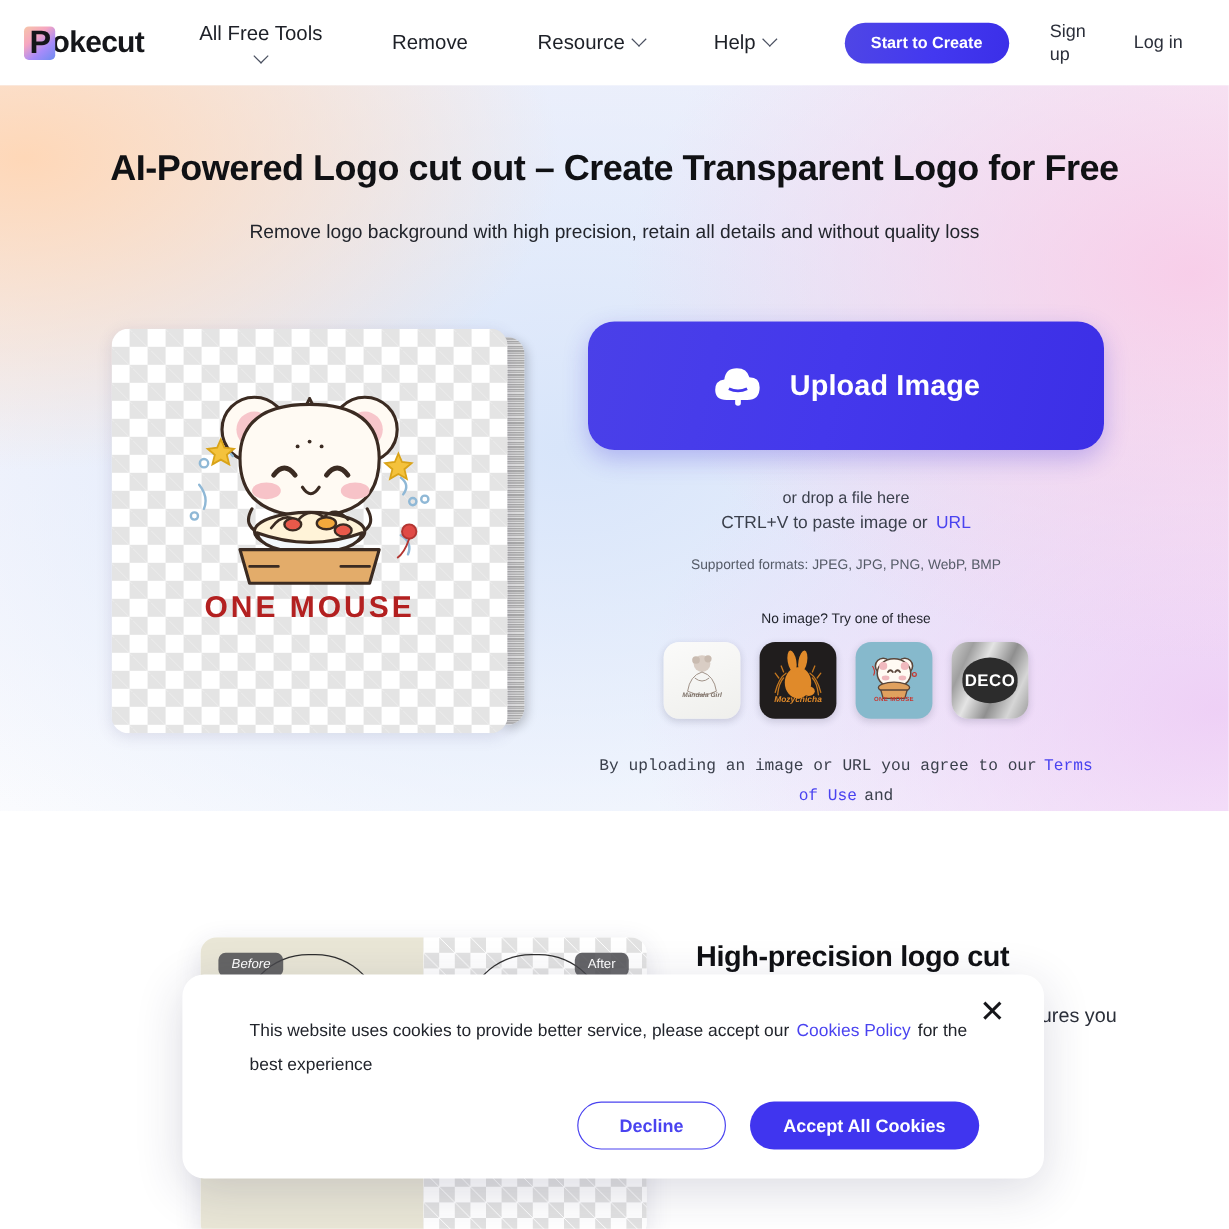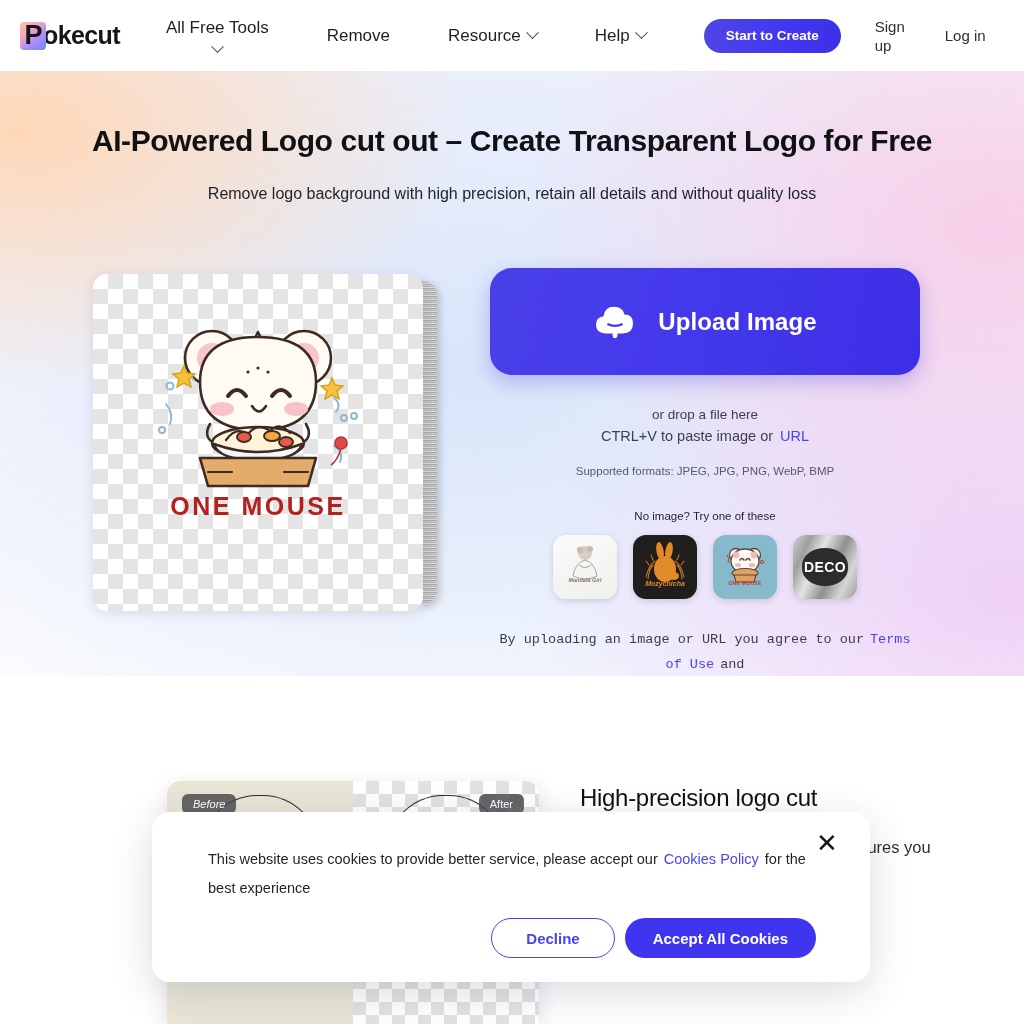--- a/index.html
+++ b/index.html
@@ -175,21 +175,21 @@
     display: flex; justify-content: center; gap: 16px;
   }
   .thumb {
     width: 64px; height: 64px; border-radius: 13px;
     overflow: hidden; position: relative; cursor: pointer;
     box-shadow: 0 2px 6px rgba(40,40,70,.16);
   }
   .t1 { background: linear-gradient(160deg,#fbfbfa,#efefec); }
   .t2 { background: #201d1d; }
   .t3 { background: #86b9cc; }
-  .t4 { background: linear-gradient(115deg,#cfcfcf 0%,#9f9f9f 20%,#e4e4e4 38%,#8f8f8f 60%,#d6d6d6 80%,#9b9b9b 100%); }
+  .t4 { background: linear-gradient(115deg,#cfcfcf 0%,#9f9f9f 20%,#e4e4e4 38%,#8f8f8f 60%,#d6d6d6 80%,#9b9b9b 100%); border-radius: 14px; }
   .t-cap {
     position: absolute; left: 0; right: 0; bottom: 8px;
     text-align: center; font-size: 5px; font-weight: 700;
   }
   .t1 .t-cap { color: #7d7168; font-style: italic; bottom: 16px; font-size: 5.5px; }
   .t2 .t-cap { color: #e08a2a; font-style: italic; bottom: 12px; font-size: 7px; }
   .t3 .t-cap { color: #c8352e; bottom: 13px; font-size: 5px; letter-spacing:.3px; }
   .deco-badge {
     position: absolute; left: 50%; top: 50%; transform: translate(-50%,-50%);
     width: 46px; height: 38px; border-radius: 50%/46%;
@@ -246,21 +246,21 @@
   .ba-leaf { font-size: 17px; color: #2f2f2f; letter-spacing: -1px; line-height: 14px; }
   .ba-june {
     font-family: "Liberation Serif", serif;
     font-size: 27px; font-weight: 700; color: #222; letter-spacing: 3px;
     line-height: 30px;
   }
 
   .feat-title {
     position: absolute; left: 580px; top: 106px;
     width: 400px;
-    font-size: 24px; font-weight: 400; color: #101114;
+    font-size: 24px; font-weight: 700; color: #101114;
     letter-spacing: -0.3px; line-height: 32px;
   }
   .feat-body {
     position: absolute; left: 580px; top: 156px;
     width: 360px;
     font-size: 16.5px; color: #2b2f39; line-height: 30px;
   }
 
   
   .cookie {
@@ -278,21 +278,21 @@
   .cookie-txt .sp { display: inline-block; width: 6px; }
   .cookie-close {
     position: absolute; right: 26px; top: 14px;
     width: 34px; height: 34px;
     display: flex; align-items: center; justify-content: center;
     font-size: 26px; color: #15161a; cursor: pointer; line-height: 1;
     font-weight: 400;
   }
   .cookie-btns {
     position: absolute; right: 54px; bottom: 24px;
-    display: flex; align-items: center; gap: 10px;
+    display: flex; align-items: center; gap: 20px;
   }
   .btn-decline {
     height: 40px; padding: 0 34px; border-radius: 20px;
     border: 1.6px solid #4a43f0; background: #fff;
     color: #4a43f0; font-size: 15px; font-weight: 700; cursor: pointer;
   }
   .btn-accept {
     height: 40px; padding: 0 28px; border-radius: 20px;
     border: none; background: #4035ef;
     color: #fff; font-size: 15px; font-weight: 700; cursor: pointer;

